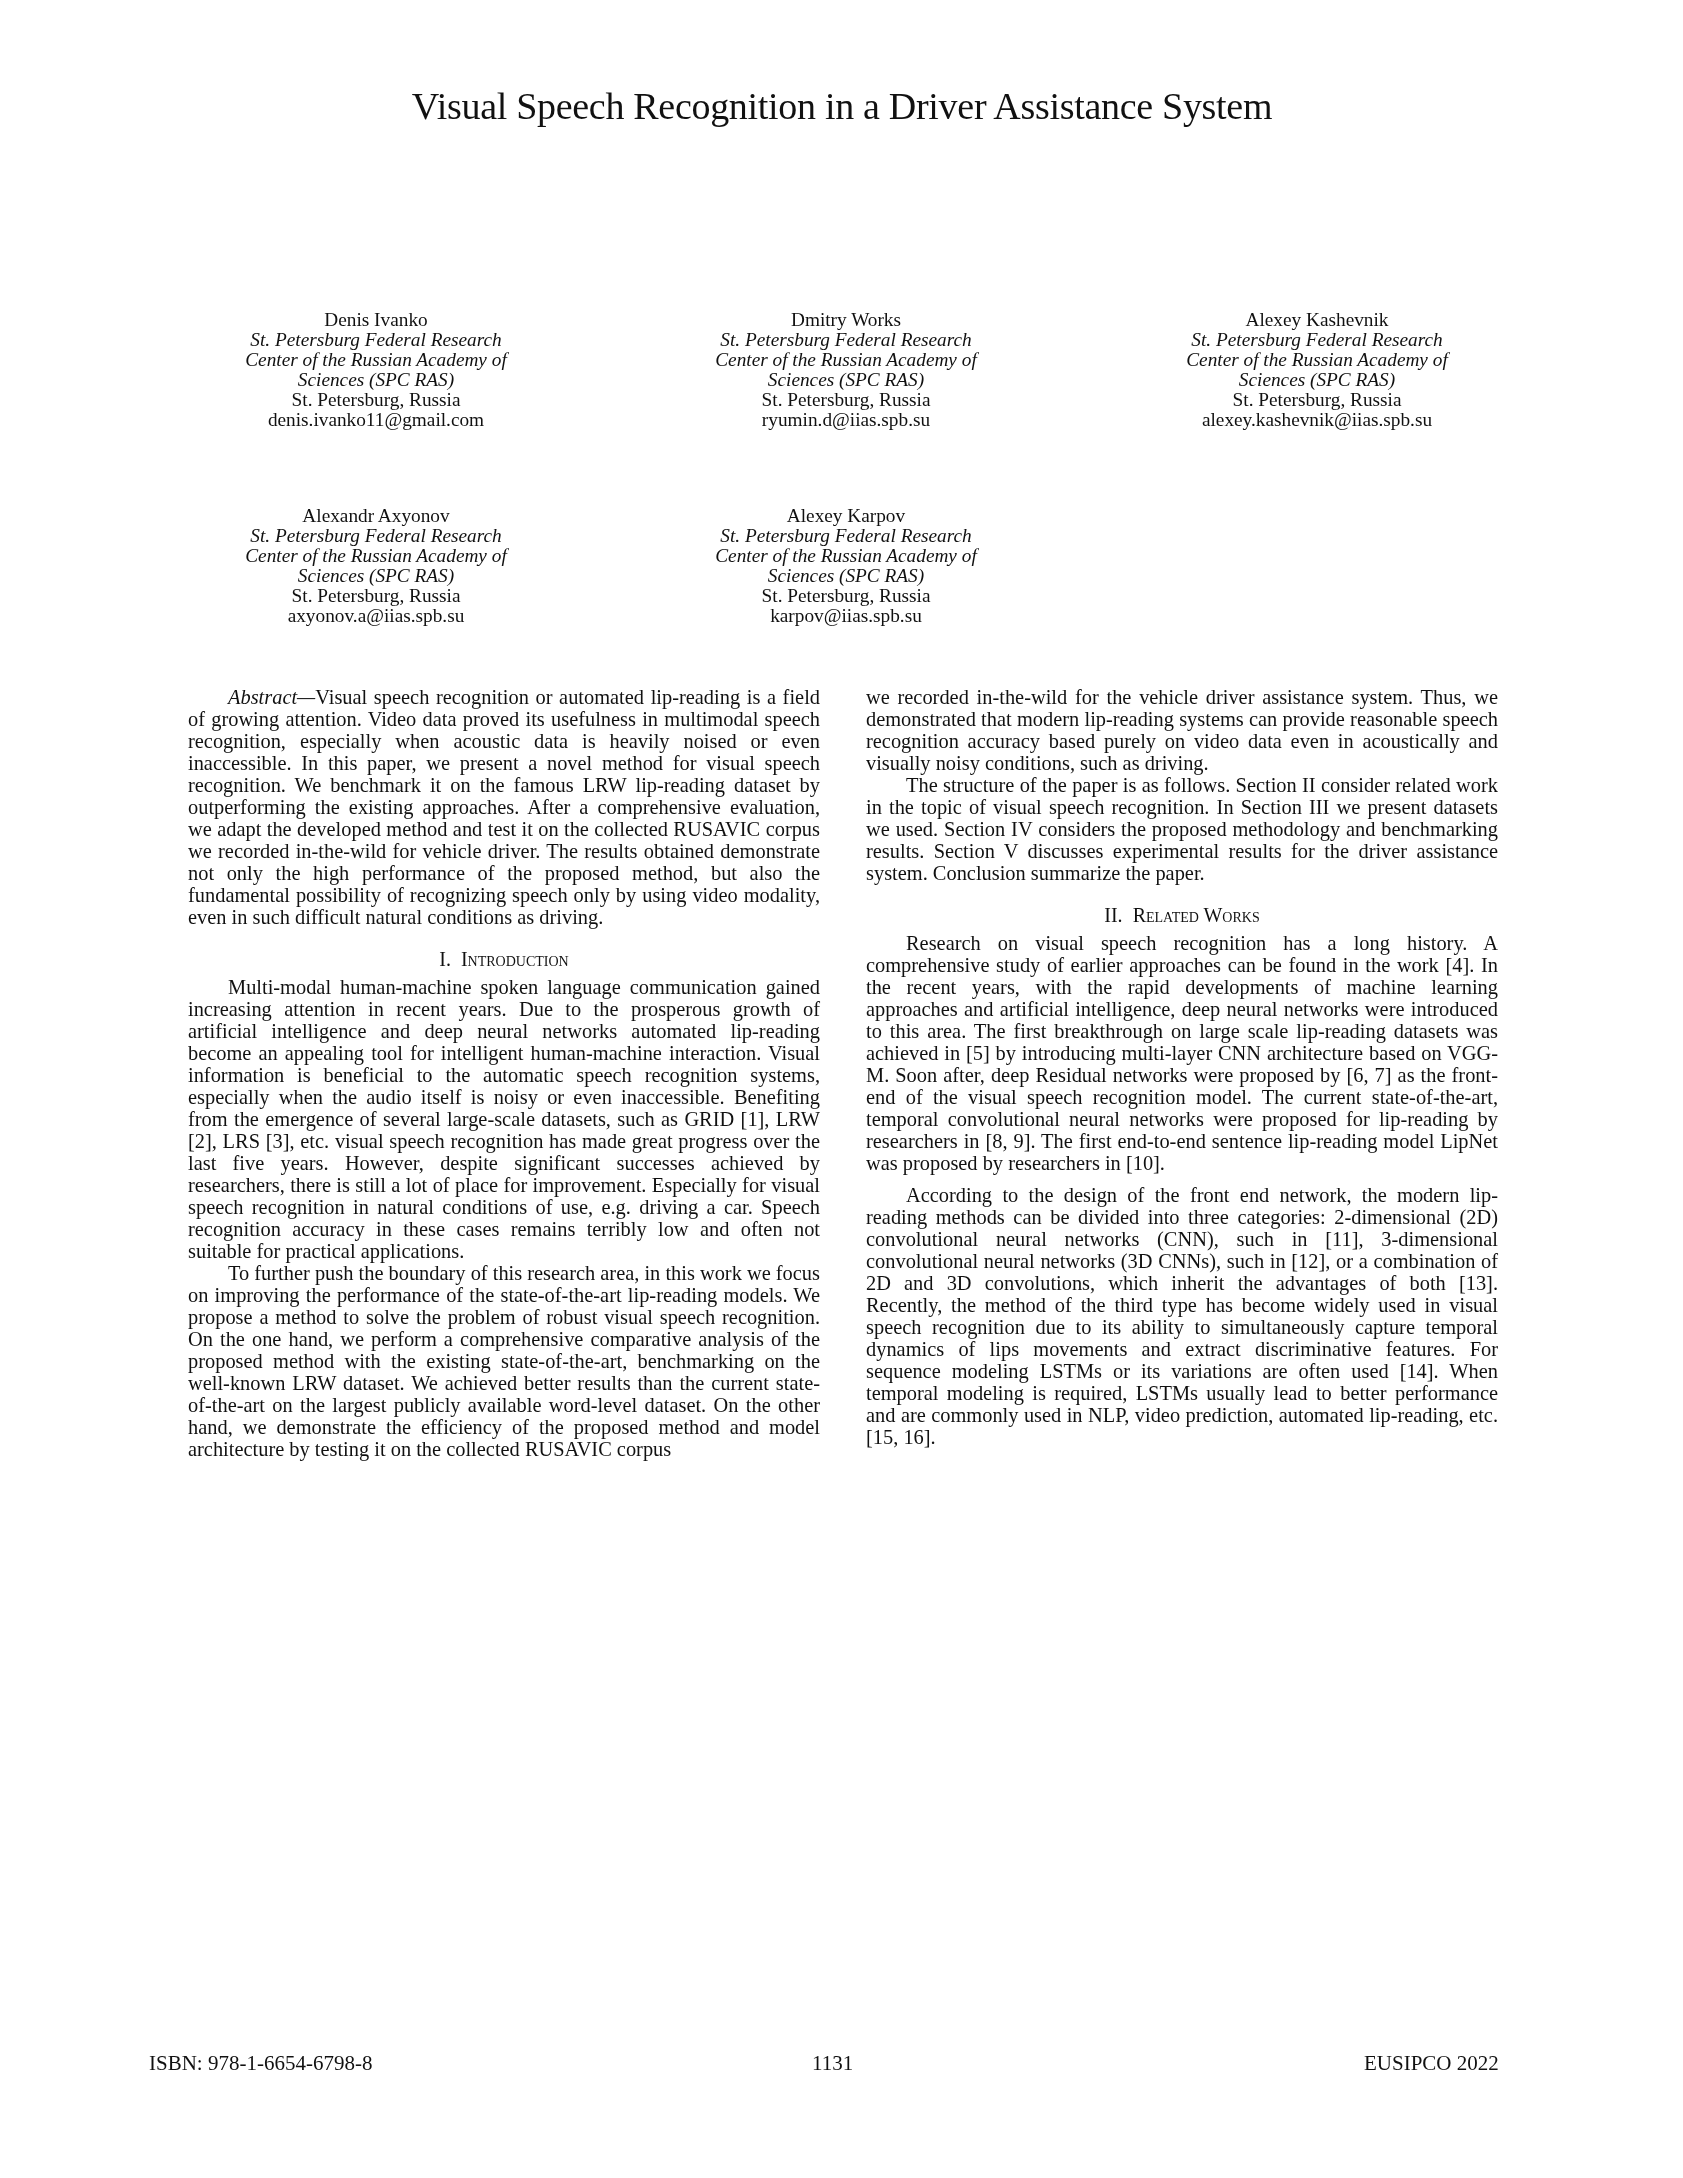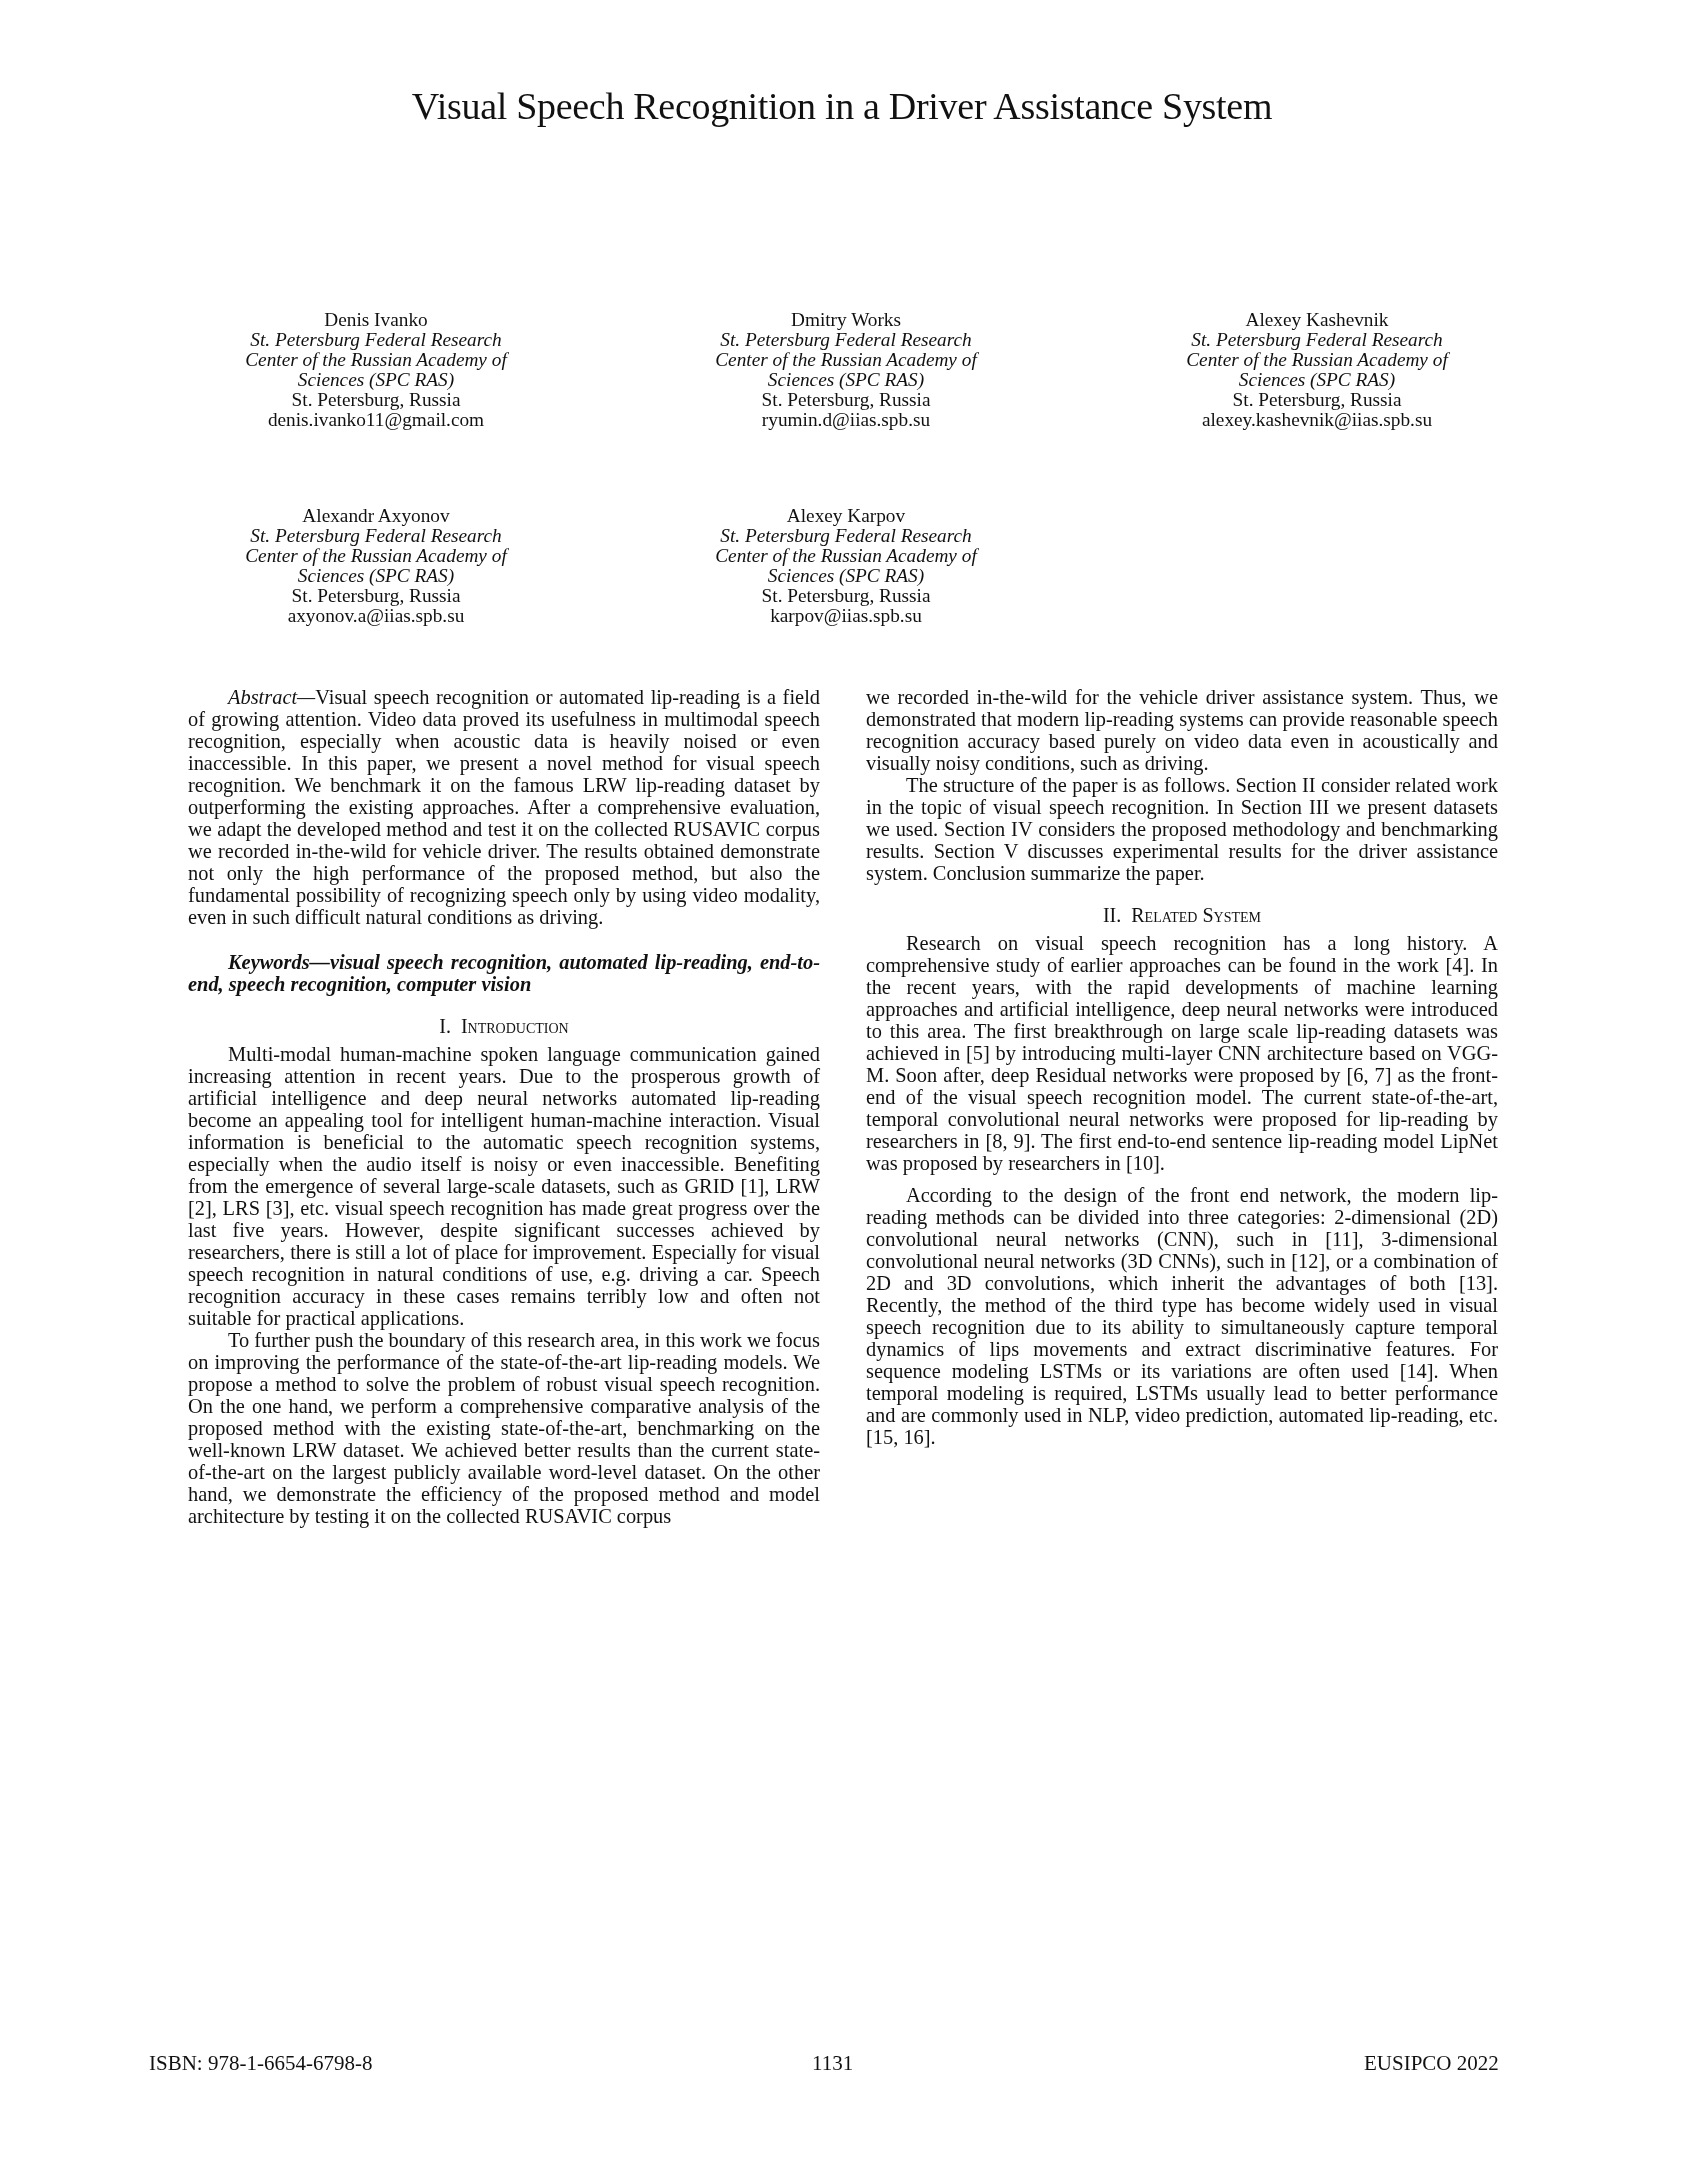--- a/index.html
+++ b/index.html
@@ -79,30 +79,29 @@
   <span class="name">Alexey Karpov</span>
   <span class="aff">St. Petersburg Federal Research</span>
   <span class="aff">Center of the Russian Academy of</span>
   <span class="aff">Sciences (SPC RAS)</span>
   <span class="city">St. Petersburg, Russia</span>
   <span class="email">karpov@iias.spb.su</span>
 </div>
 
 <div class="col" style="left:188px; top:686px;">
   <p class="abstract"><span class="lead">Abstract—</span><span>Visual speech recognition or automated lip-reading is a field of growing attention. Video data proved its usefulness in multimodal speech recognition, especially when acoustic data is heavily noised or even inaccessible. In this paper, we present a novel method for visual speech recognition. We benchmark it on the famous LRW lip-reading dataset by outperforming the existing approaches. After a comprehensive evaluation, we adapt the developed method and test it on the collected RUSAVIC corpus we recorded in-the-wild for vehicle driver. The results obtained demonstrate not only the high performance of the proposed method, but also the fundamental possibility of recognizing speech only by using video modality, even in such difficult natural conditions as driving.</span></p>
-  <p class="keywords"><span>Keywords—</span><span>visual speech recognition, automated lip-reading, end-to-end, speech recognition, computer vision</span></p>
   <h2 class="section-heading" style="margin-top:20px; margin-bottom:6px;"><span class="num">I.</span><span>Introduction</span></h2>
   <p>Multi-modal human-machine spoken language communication gained increasing attention in recent years. Due to the prosperous growth of artificial intelligence and deep neural networks automated lip-reading become an appealing tool for intelligent human-machine interaction. Visual information is beneficial to the automatic speech recognition systems, especially when the audio itself is noisy or even inaccessible. Benefiting from the emergence of several large-scale datasets, such as GRID [1], LRW [2], LRS [3], etc. visual speech recognition has made great progress over the last five years. However, despite significant successes achieved by researchers, there is still a lot of place for improvement. Especially for visual speech recognition in natural conditions of use, e.g. driving a car. Speech recognition accuracy in these cases remains terribly low and often not suitable for practical applications.</p>
   <p>To further push the boundary of this research area, in this work we focus on improving the performance of the state-of-the-art lip-reading models. We propose a method to solve the problem of robust visual speech recognition. On the one hand, we perform a comprehensive comparative analysis of the proposed method with the existing state-of-the-art, benchmarking on the well-known LRW dataset. We achieved better results than the current state-of-the-art on the largest publicly available word-level dataset. On the other hand, we demonstrate the efficiency of the proposed method and model architecture by testing it on the collected RUSAVIC corpus</p>
 </div>
 
 <div class="col" style="left:866px; top:686px;">
   <p class="noindent">we recorded in-the-wild for the vehicle driver assistance system. Thus, we demonstrated that modern lip-reading systems can provide reasonable speech recognition accuracy based purely on video data even in acoustically and visually noisy conditions, such as driving.</p>
   <p>The structure of the paper is as follows. Section II consider related work in the topic of visual speech recognition. In Section III we present datasets we used. Section IV considers the proposed methodology and benchmarking results. Section V discusses experimental results for the driver assistance system. Conclusion summarize the paper.</p>
-  <h2 class="section-heading" style="margin-top:20px; margin-bottom:6px;"><span class="num">II.</span><span>Related System</span></h2>
+  <h2 class="section-heading" style="margin-top:20px; margin-bottom:6px;"><span class="num">II.</span><span>Related Works</span></h2>
   <p>Research on visual speech recognition has a long history. A comprehensive study of earlier approaches can be found in the work [4]. In the recent years, with the rapid developments of machine learning approaches and artificial intelligence, deep neural networks were introduced to this area. The first breakthrough on large scale lip-reading datasets was achieved in [5] by introducing multi-layer CNN architecture based on VGG-M. Soon after, deep Residual networks were proposed by [6, 7] as the front-end of the visual speech recognition model. The current state-of-the-art, temporal convolutional neural networks were proposed for lip-reading by researchers in [8, 9]. The first end-to-end sentence lip-reading model LipNet was proposed by researchers in [10].</p>
   <p class="gap">According to the design of the front end network, the modern lip-reading methods can be divided into three categories: 2-dimensional (2D) convolutional neural networks (CNN), such in [11], 3-dimensional convolutional neural networks (3D CNNs), such in [12], or a combination of 2D and 3D convolutions, which inherit the advantages of both [13]. Recently, the method of the third type has become widely used in visual speech recognition due to its ability to simultaneously capture temporal dynamics of lips movements and extract discriminative features. For sequence modeling LSTMs or its variations are often used [14]. When temporal modeling is required, LSTMs usually lead to better performance and are commonly used in NLP, video prediction, automated lip-reading, etc. [15, 16].</p>
 </div>
 
 <div class="footer" style="left:149px;">ISBN: 978-1-6654-6798-8</div>
 <div class="footer" style="left:812px;">1131</div>
 <div class="footer" style="left:1364px;">EUSIPCO 2022</div>
 
 
 </body></html>

